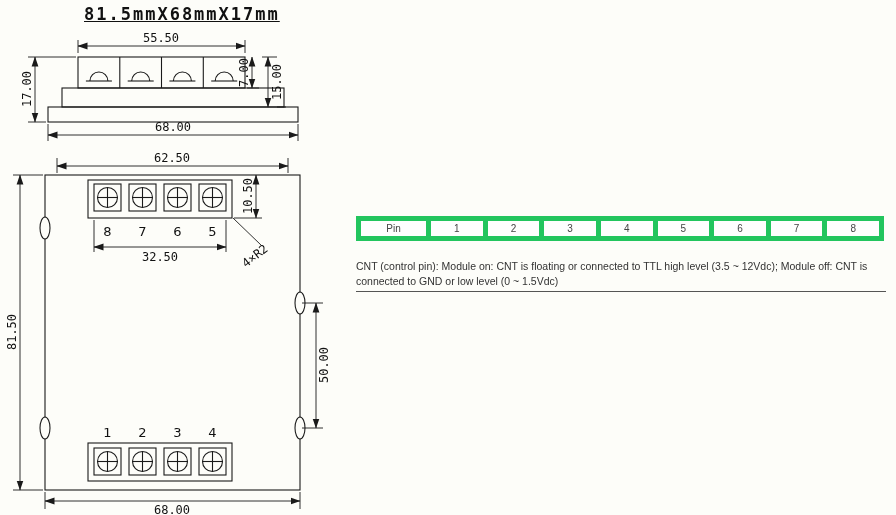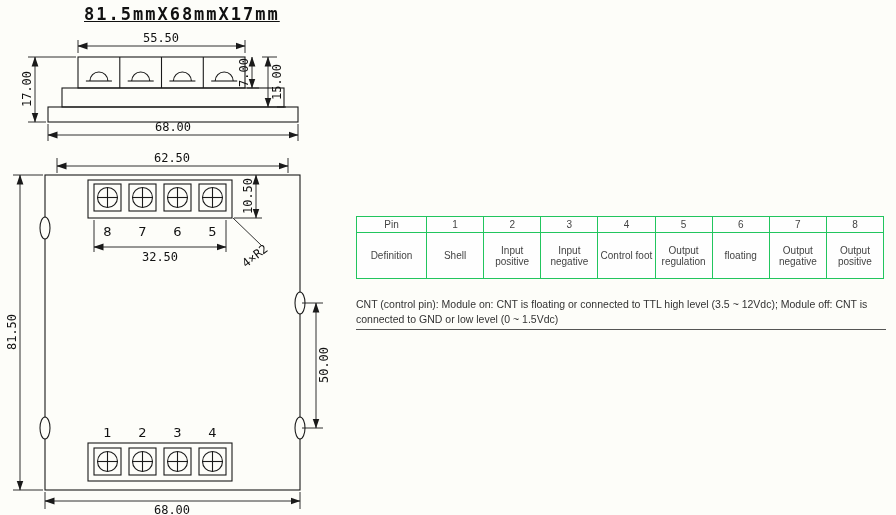--- a/index.html
+++ b/index.html
@@ -28,21 +28,21 @@
   }
   .ear { stroke:#1a1a1a; stroke-width:1.1; fill:#fdfdf9; }
   #arr path { fill:#1a1a1a; }
 
   .right-panel { position:absolute; left:356px; top:216px; width:530px; }
   table.pin-table {
     border-collapse:collapse; width:528px; table-layout:fixed;
     font-size:10px; color:#444; text-align:center;
   }
   table.pin-table td {
-    border:1px solid #22c55e; padding:2px 1px; background:#fefefe;
+    border:5px solid #22c55e; padding:2px 1px; background:#fefefe;
     vertical-align:middle; word-wrap:break-word;
   }
   tr.r-small { height:16px; }
   tr.r-big   { height:46px; }
   .note {
     margin-top:18px; width:530px;
     font-size:10.5px; color:#333; line-height:1.4;
     border-bottom:1px solid #555; padding-bottom:3px;
   }
 </style>
@@ -209,27 +209,16 @@
         <td>Pin</td>
         <td>1</td>
         <td>2</td>
         <td>3</td>
         <td>4</td>
         <td>5</td>
         <td>6</td>
         <td>7</td>
         <td>8</td>
       </tr>
-      <tr class="r-big">
-        <td>Definition</td>
-        <td>Shell</td>
-        <td>Input positive</td>
-        <td>Input negative</td>
-        <td>Control foot</td>
-        <td>Output regulation</td>
-        <td>floating</td>
-        <td>Output negative</td>
-        <td>Output positive</td>
-      </tr>
     </tbody>
   </table>
   <div class="note">CNT (control pin): Module on: CNT is floating or connected to TTL high level (3.5 ~ 12Vdc); Module off: CNT is connected to GND or low level (0 ~ 1.5Vdc)</div>
 </div>
 
 </body></html>

